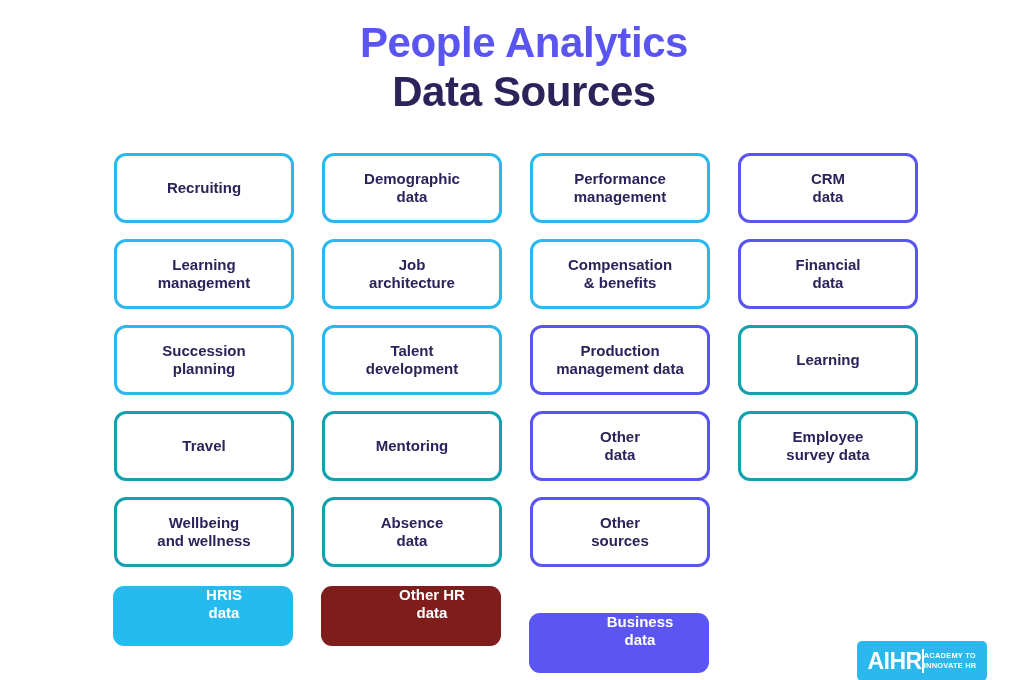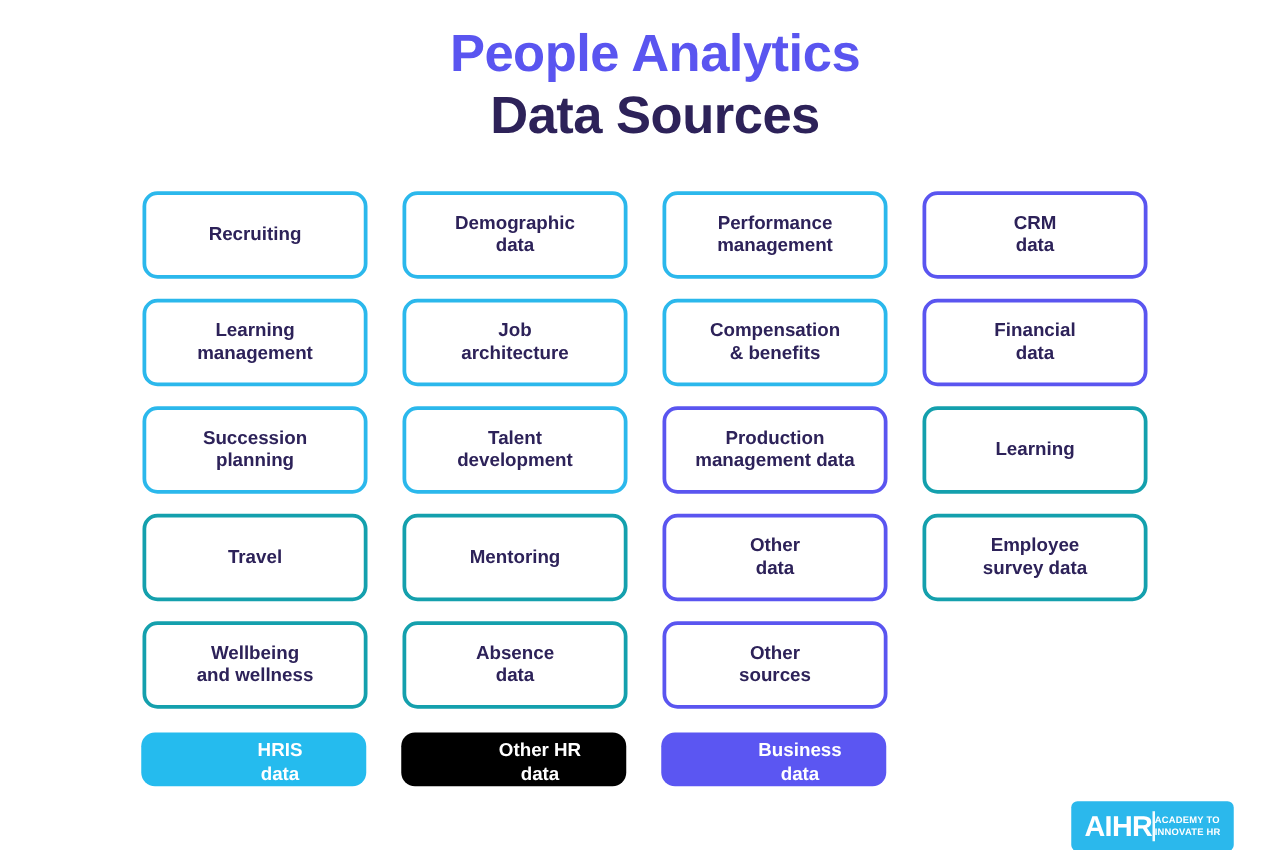--- a/index.html
+++ b/index.html
@@ -85,38 +85,38 @@
     position: absolute;
     top: 586px;
     left: 113px;
     width: 804px;
     display: grid;
     grid-template-columns: repeat(4, 180px);
     column-gap: 28px;
   }
   .summary-card {
     box-sizing: border-box;
-    height: 43px;
+    height: 60px;
     border-radius: 11px;
     display: flex;
-    align-items: flex-end;
+    align-items: flex-start;
     justify-content: center;
     text-align: center;
     padding-left: 42px;
   }
   .summary-card .summary-label {
     font-size: 15px;
     font-weight: bold;
     color: #ffffff;
     line-height: 1.22;
     white-space: pre-line;
   }
   .fill-cyan   { background: #25bbee; }
-  .fill-teal   { background: #000000; }
-  .fill-purple { background: #5b56f2; }
+  .fill-teal   { background: #7f1d1d; }
+  .fill-purple { background: #5b56f2; margin-top: 27px; }
 
   
   .logo {
     position: absolute;
     left: 857px;
     top: 641px;
     width: 130px;
     height: 40px;
     background: #2bb8ec;
     border-radius: 5px;

